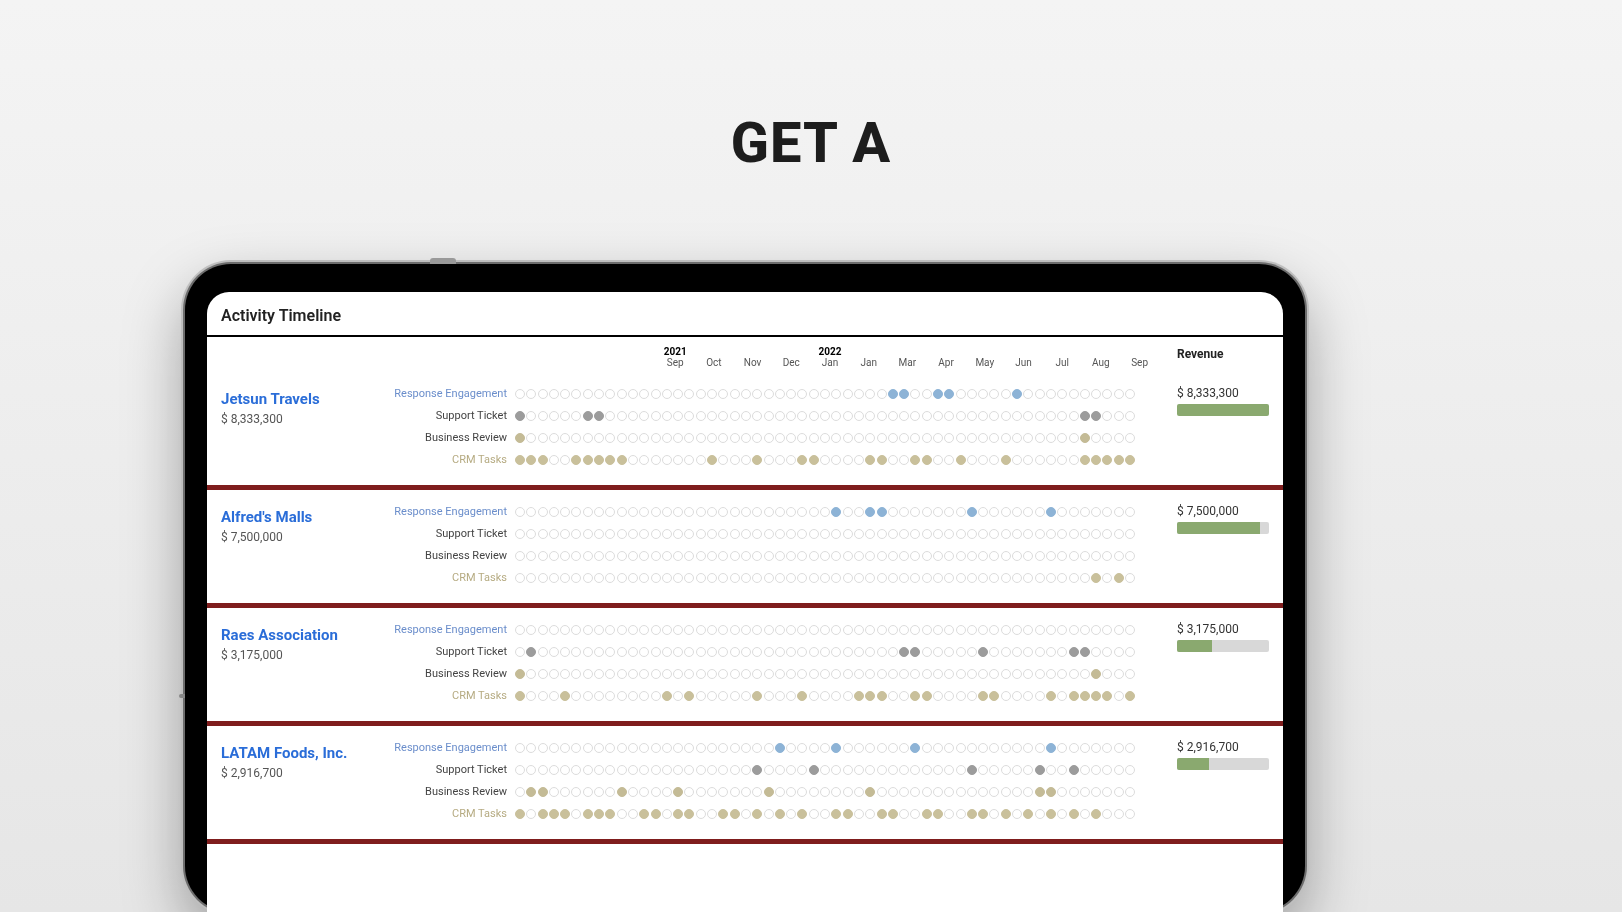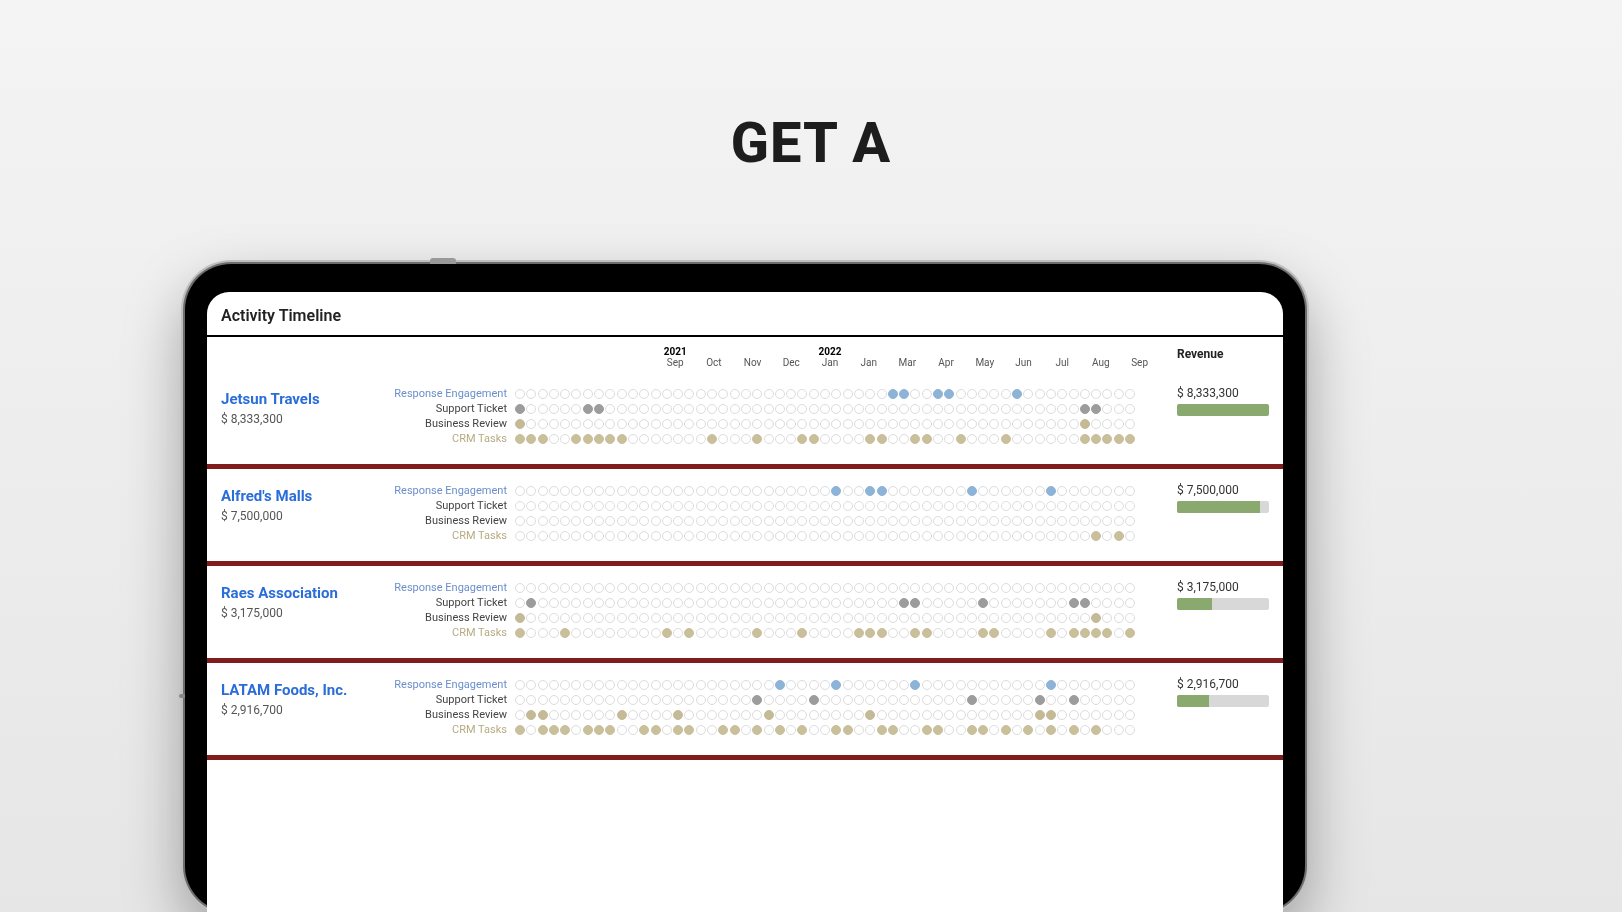--- a/index.html
+++ b/index.html
@@ -80,21 +80,21 @@
   
   .acct {
     display:flex;
     padding: 14px 14px 18px 14px;
     border-bottom:5px solid #7f1d1d;
   }
   .acct-left { width: 170px; padding-top:4px; }
   .acct-name { color:#2a6dd8; font-weight:700; font-size:15px; cursor:pointer; }
   .acct-amt  { color:#555; font-size:12px; margin-top:4px; }
 
-  .acct-tracks { flex:1; display:flex; flex-direction:column; }
+  .acct-tracks { flex:1; display:flex; flex-direction:column; gap:7px; }
   .track { display:flex; align-items:center; height:15px; }
   .track-label { width:124px; text-align:right; padding-right:8px; font-size:11px; color:#444; }
   .track-label.resp { color:#6b8ecb; }
   .track-label.crm  { color:#b6ab82; }
   .dots { flex:1; display:flex; gap:0; }
   .dot  {
     width: 10px; height:10px; border-radius:50%;
     border:1px solid #dcdcdc; background:#fff;
     margin-right:1.3px;
   }

